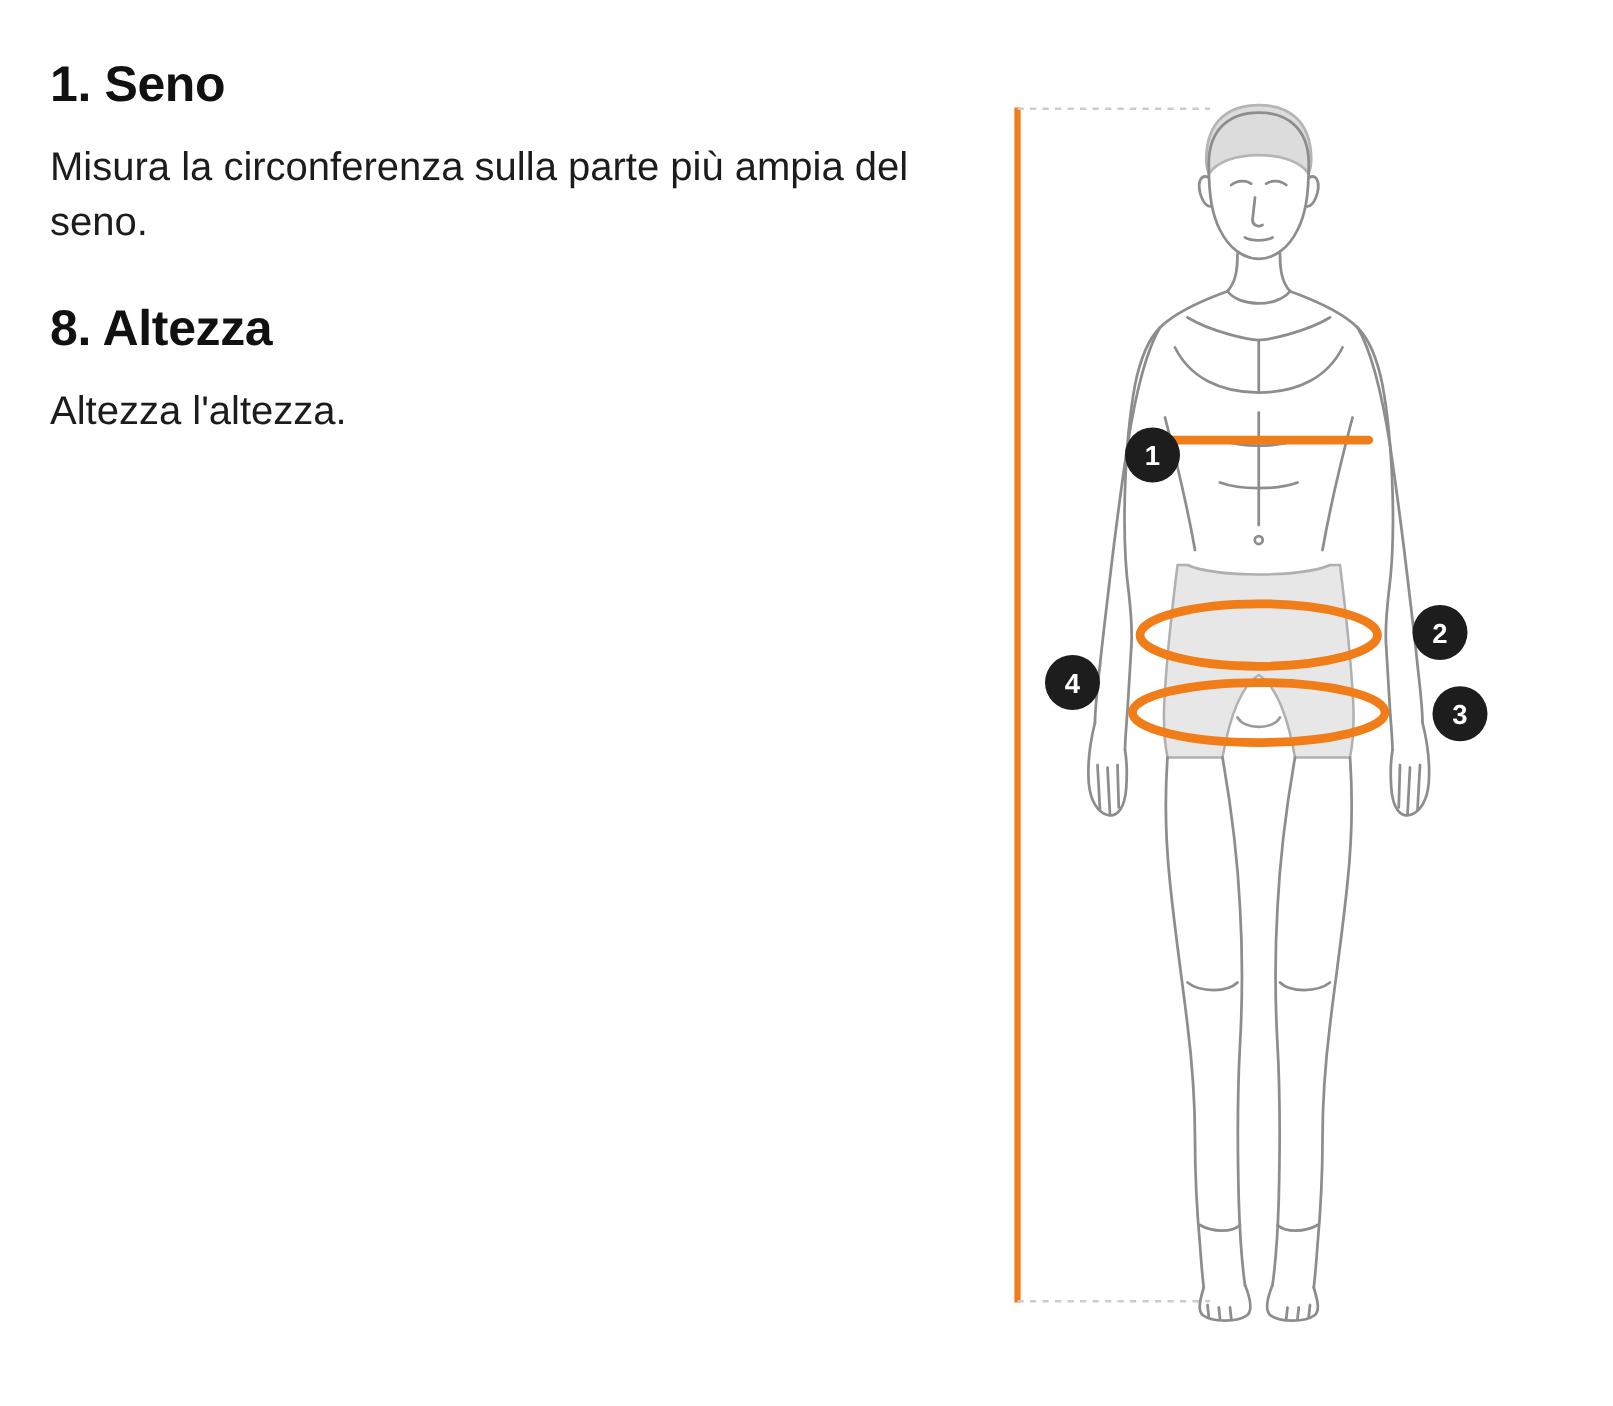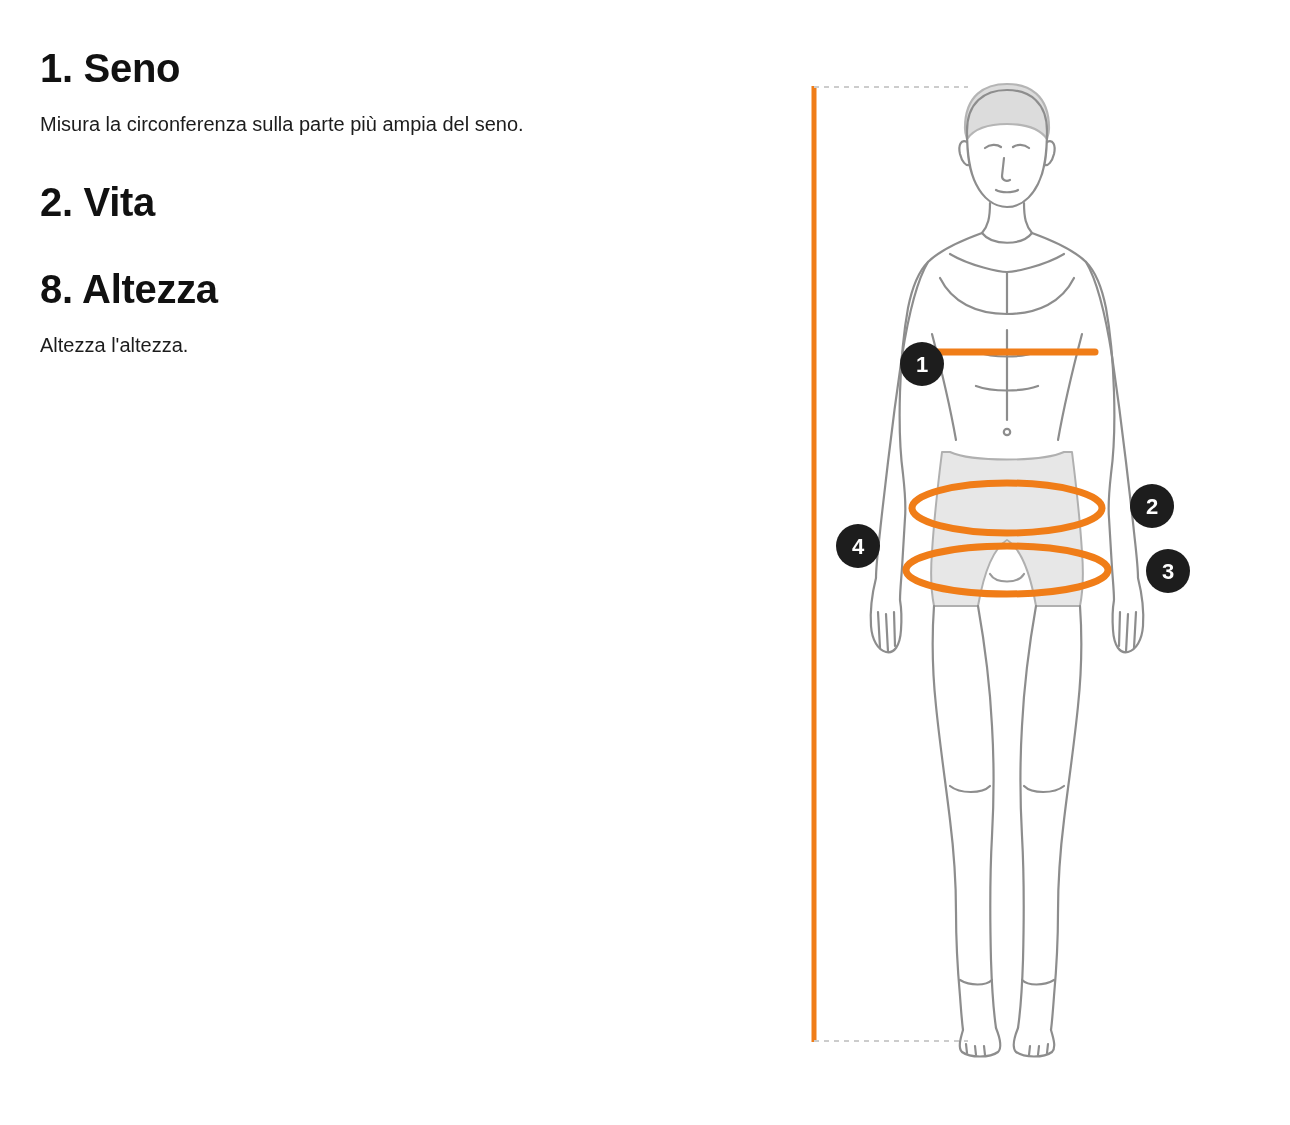--- a/index.html
+++ b/index.html
@@ -32,21 +32,21 @@
   .step:last-child { margin-bottom: 0; }
   .step-title {
     font-size: 40px;
     font-weight: 700;
     line-height: 1.12;
     letter-spacing: -0.3px;
     margin: 0 0 20px 0;
     color: #111111;
   }
   .step-desc {
-    font-size: 20px;
+    font-size: 32px;
     font-weight: 400;
     line-height: 1.38;
     margin: 0;
     color: #1c1c1c;
     max-width: 700px;
   }
   
   .figure {
     position: relative;
     flex: 1;
@@ -70,21 +70,20 @@
 <div class="page">
 
   <section class="instructions">
 
     <div class="step">
       <h2 class="step-title">1. Seno</h2>
       <p class="step-desc">Misura la circonferenza sulla parte più ampia del seno.</p>
     </div>
 
     <div class="step">
-      <h2 class="step-title">2. Vita</h2>
     </div>
 
 
     <div class="step">
       <h2 class="step-title">8. Altezza</h2>
       <p class="step-desc">Altezza l'altezza.</p>
     </div>
 
   </section>
 

